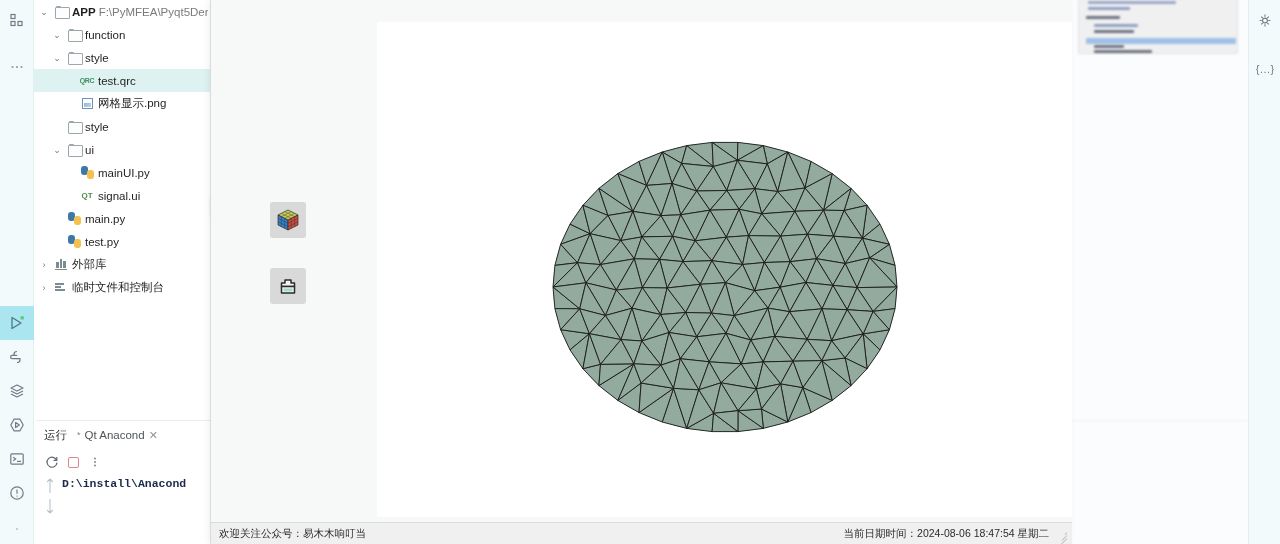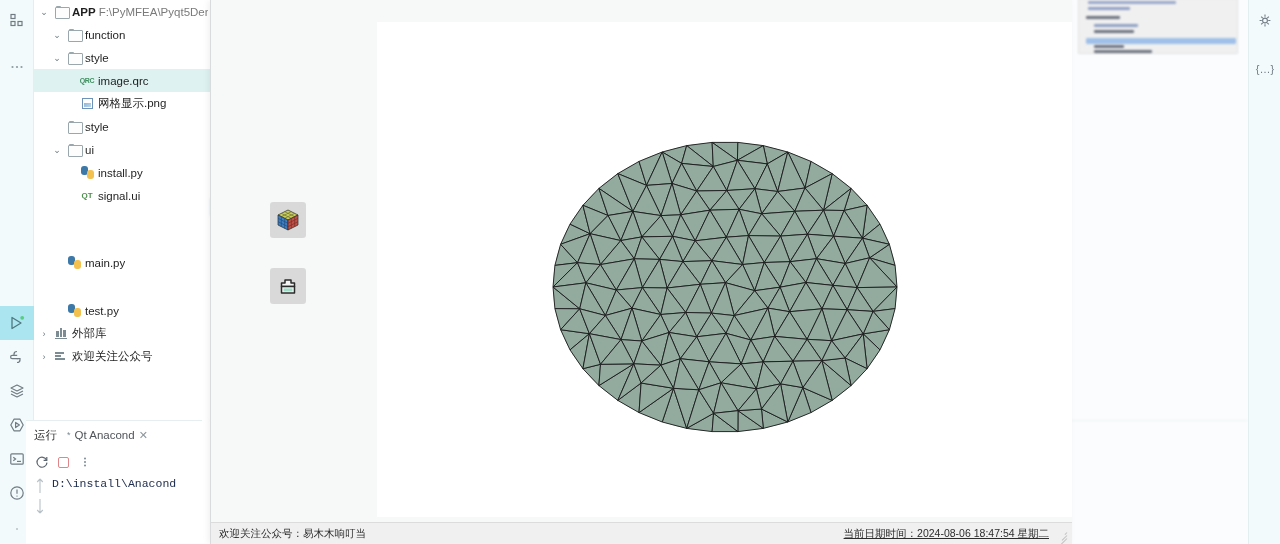--- a/index.html
+++ b/index.html
@@ -89,34 +89,34 @@
   .blur-line { position: absolute; filter: blur(1.2px); border-radius: 1px; }
 
   .ide-right-rail {
     position: absolute; right: 0; top: 0; width: 32px; height: 544px;
     background: #f2fafb; border-left: 1px solid #e3eef0;
     display: flex; flex-direction: column; align-items: center; padding-top: 4px;
   }
 
   
   .run-panel {
-    position: absolute; left: 26px; top: 420px; width: 176px; height: 124px;
+    position: absolute; left: 36px; top: 420px; width: 176px; height: 124px;
     background: #ffffff; border-top: 1px solid #e6eef0;
   }
   .run-tabs { height: 28px; display: flex; align-items: center; gap: 10px; padding-left: 8px; font-size: 11.5px; }
   .run-tab { color: #2b2b2b; display: flex; align-items: center; gap: 4px; white-space: nowrap;}
   .run-tab.inactive { color: #50555a; }
   .tab-close { color: #8c969c; font-size: 11px; }
   .tab-dot { color: #7d8b93; font-size: 9px; }
   .run-toolbar { height: 26px; display: flex; align-items: center; gap: 9px; padding-left: 9px; }
   .tb-ico { color: #5b6670; display:flex; align-items:center; }
   .stop-sq { width: 11px; height: 11px; border: 1.6px solid #e0868a; border-radius: 2px; }
   .run-console {
     padding-left: 8px; display: flex; gap: 6px; font-family: "Liberation Mono", monospace;
-    font-size: 11.5px; color: #1b2a4a; font-weight: normal;
+    font-size: 11.5px; color: #1b2a4a; font-weight: bold;
   }
   .console-gutter { display:flex; flex-direction: column; align-items:center; color:#a9b4bb; font-size: 11px; padding-top:2px;}
   .console-text { white-space: nowrap; overflow: hidden; padding-top: 2px; }
 
   
   .app-window {
     position: absolute; left: 210px; top: 0; width: 862px; height: 544px;
     background: #f7f8f8;
     border-left: 1px solid #d8dcdd;
     box-shadow: -2px 0 6px rgba(0,0,0,.06);
@@ -140,21 +140,21 @@
   }
   .plot-area svg { display: block; width: 100%; height: 100%; }
 
   .app-statusbar {
     position: absolute; left: 0; bottom: 0; width: 862px; height: 22px;
     background: #f0f0f0; border-top: 1px solid #dcdcdc;
     display: flex; align-items: center; justify-content: space-between;
     padding: 0 4px; font-size: 10.5px; color: #2c2c2c;
   }
   .status-left { padding-left: 4px; white-space: nowrap; }
-  .status-right { display:flex; align-items:center; gap: 6px; white-space: nowrap; padding-right: 2px; text-decoration: underline; }
+  .status-right { display:flex; align-items:center; gap: 6px; white-space: nowrap; padding-right: 2px; }
   .grip { width: 12px; height: 12px; position: relative; opacity:.55; }
   .grip i { position:absolute; right:0; width: 100%; height:1px; background:#9a9a9a; transform-origin: right; }
 </style>
 </head>
 <body>
 
 <div id="root">
 
   <div class="ide">
 
@@ -243,21 +243,21 @@
           <span class="ticon">
             <span class="ic-folder"></span>
           </span>
           <span class="tlabel">style</span>
         </div>
         <div class="tree-row selected" style="padding-left: 30px;">
           <span class="tw"></span>
           <span class="ticon">
             <span class="ic-qrc">QRC</span>
           </span>
-          <span class="tlabel">image.qrc</span>
+          <span class="tlabel">test.qrc</span>
         </div>
         <div class="tree-row" style="padding-left: 30px;">
           <span class="tw"></span>
           <span class="ticon">
             <span class="ic-png"></span>
           </span>
           <span class="tlabel">网格显示.png</span>
         </div>
         <div class="tree-row" style="padding-left: 17px;">
           <span class="tw"></span>
@@ -274,40 +274,40 @@
           <span class="tlabel">ui</span>
         </div>
         <div class="tree-row" style="padding-left: 30px;">
           <span class="tw"></span>
           <span class="ticon">
             <span class="ic-py">
               <i class="b b1"></i>
               <i class="b b2"></i>
             </span>
           </span>
-          <span class="tlabel">install.py</span>
+          <span class="tlabel">mainUI.py</span>
         </div>
         <div class="tree-row" style="padding-left: 30px; align-items: center;">
           <span class="tw"></span>
           <span class="ticon">
             <span class="ic-qt">QT</span>
           </span>
           <span class="tlabel">signal.ui</span>
         </div>
-        <div class="tree-row" style="padding-left: 17px; margin-top: 44px;">
+        <div class="tree-row" style="padding-left: 17px;">
           <span class="tw"></span>
           <span class="ticon">
             <span class="ic-py">
               <i class="b b1"></i>
               <i class="b b2"></i>
             </span>
           </span>
           <span class="tlabel">main.py</span>
         </div>
-        <div class="tree-row" style="padding-left: 17px; margin-top: 25px;">
+        <div class="tree-row" style="padding-left: 17px;">
           <span class="tw"></span>
           <span class="ticon">
             <span class="ic-py">
               <i class="b b1"></i>
               <i class="b b2"></i>
             </span>
           </span>
           <span class="tlabel">test.py</span>
         </div>
         <div class="tree-row" style="padding-left: 4px;">
@@ -323,21 +323,21 @@
         </div>
         <div class="tree-row" style="padding-left: 4px;">
           <span class="tw">›</span>
           <span class="ticon">
             <span class="ic-con">
               <i class="l" style="top:1px;width:9px;"></i>
               <i class="l" style="top:4px;width:6px;"></i>
               <i class="l" style="top:7px;width:10px;"></i>
             </span>
           </span>
-          <span class="tlabel">欢迎关注公众号</span>
+          <span class="tlabel">临时文件和控制台</span>
         </div>
       </div>
 
     <div class="ide-editor">
       <div class="blur-card" style="left:868px; top:-2px; width:160px; height:56px;"></div>
       <div class="blur-line" style="left:878px; top:1px;  width:88px; height:3px; background:#9aa8c8;"></div>
       <div class="blur-line" style="left:878px; top:7px;  width:42px; height:3px; background:#8fa0c4;"></div>
       <div class="blur-line" style="left:876px; top:16px; width:34px; height:3px; background:#6b7280;"></div>
       <div class="blur-line" style="left:884px; top:24px; width:44px; height:3px; background:#8fa0c4;"></div>
       <div class="blur-line" style="left:884px; top:30px; width:40px; height:3px; background:#6b7280;"></div>

